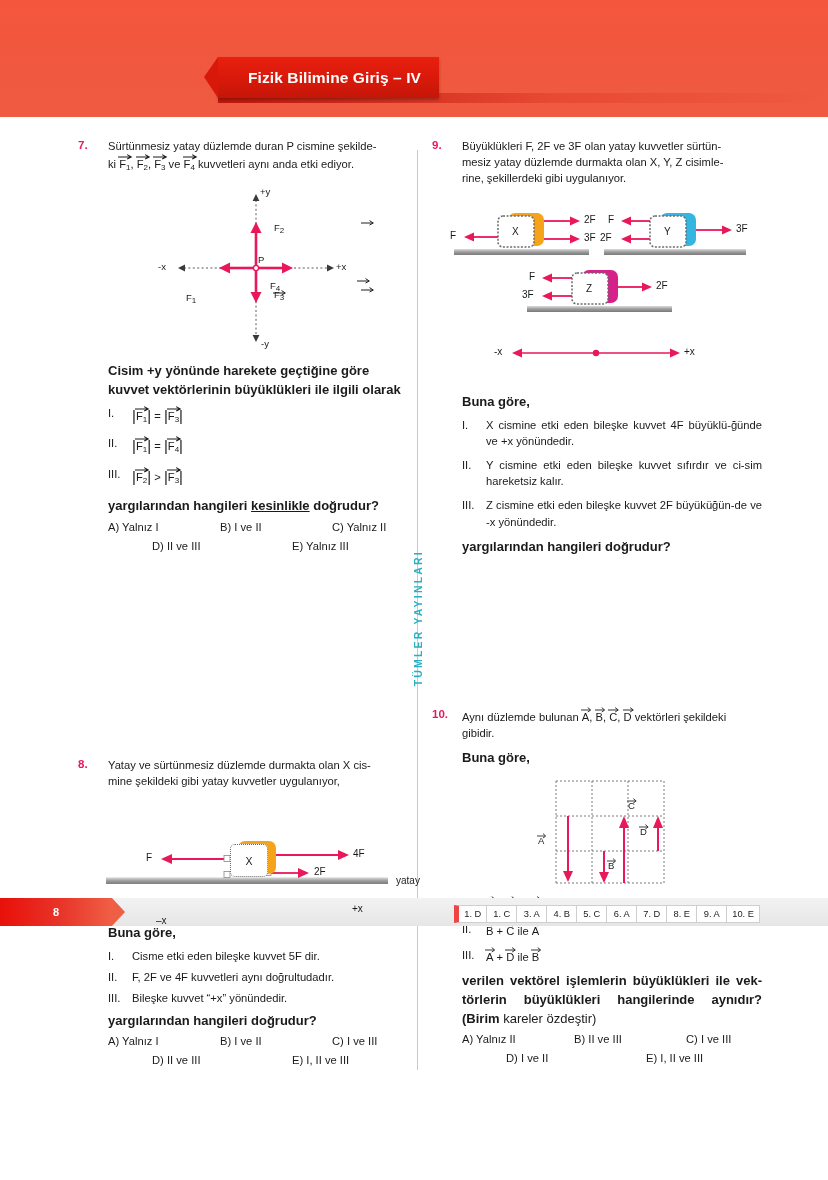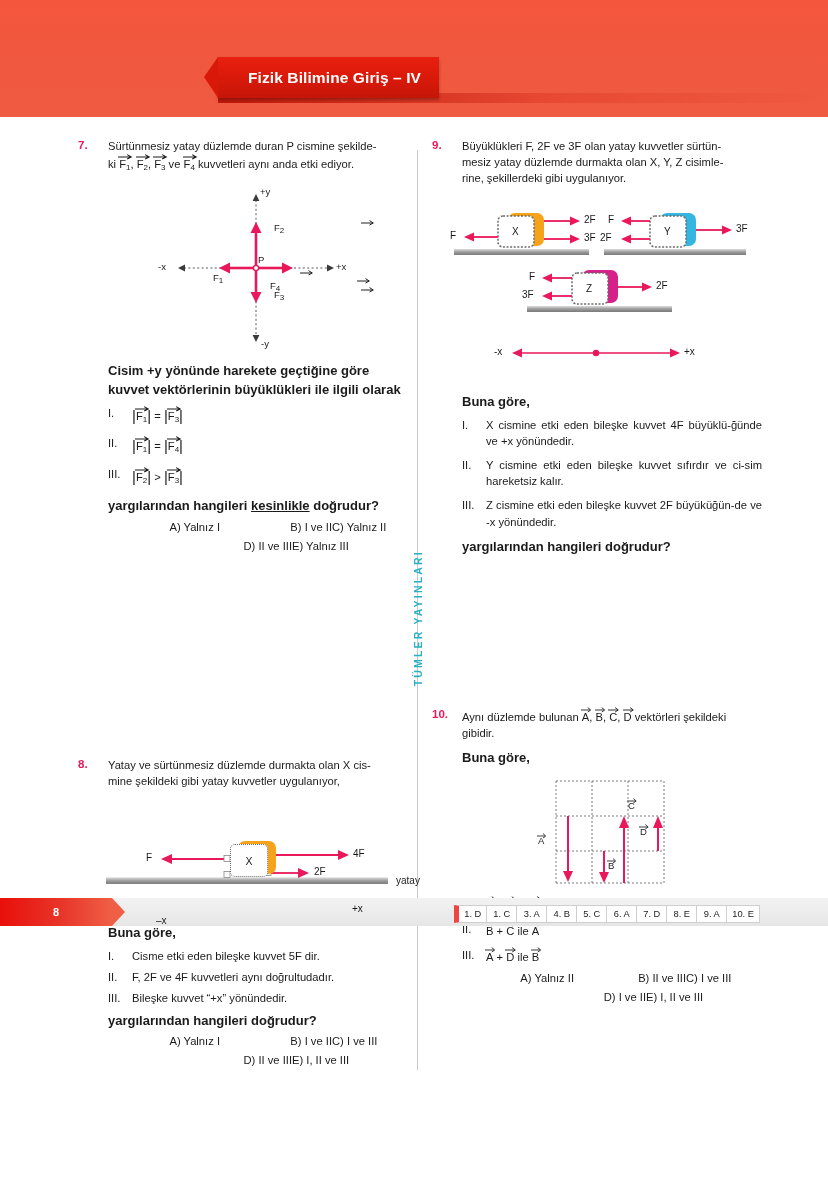--- a/index.html
+++ b/index.html
@@ -70,21 +70,21 @@
   .indent { padding-left: 30px; }
   .prompt { font-weight: bold; font-size: 13px; line-height: 1.45; margin: 8px 0 5px; }
   .prompt u { text-decoration: underline; }
 
   .roman-list { font-size: 11.2px; line-height: 1.45; }
   .roman-row { display: flex; margin-bottom: 5px; }
   .roman-lbl { width: 24px; flex: 0 0 24px; }
   .roman-txt { flex: 1; text-align: justify; }
 
   
-  .opts { font-size: 11.2px; margin-top: 0; text-align: right; }
+  .opts { font-size: 11.2px; margin-top: 0; }
   .opt-row1 { display:flex; }
   .opt-row2 { display:flex; padding-left: 44px; margin-top: 7px; }
   .opt-row1 > div:nth-child(1) { width: 112px; }
   .opt-row1 > div:nth-child(2) { width: 112px; }
   .opt-row2 > div:nth-child(1) { width: 140px; }
 
   
   .vec { position: relative; display: inline-block; padding-top: 2px; }
   .vec .vbar {
     position: absolute; left: -1px; right: -2px; top: -1px; height: 6px;
@@ -232,21 +232,21 @@
                 </svg>
               </span>F<span class="vsub">2</span></span>
         </div>
         <div class="lbl" style="left:196px; top:105px;">
           <span class="vec"><span class="vbar">
                 <svg viewBox="0 0 14 6" preserveAspectRatio="none">
                   <path d="M0 4 H12 M9 1.6 L13 4 L9 6" fill="none" stroke="#1a1a1a" stroke-width="1"></path>
                 </svg>
               </span>F<span class="vsub">3</span></span>
         </div>
-        <div class="lbl" style="left:108px; top:88px;margin-left:27px;">
+        <div class="lbl" style="left:108px; top:108px;">
           <span class="vec"><span class="vbar">
                 <svg viewBox="0 0 14 6" preserveAspectRatio="none">
                   <path d="M0 4 H12 M9 1.6 L13 4 L9 6" fill="none" stroke="#1a1a1a" stroke-width="1"></path>
                 </svg>
               </span>F<span class="vsub">1</span></span>
         </div>
         <div class="lbl" style="left:192px; top:96px;">
           <span class="vec"><span class="vbar">
                 <svg viewBox="0 0 14 6" preserveAspectRatio="none">
                   <path d="M0 4 H12 M9 1.6 L13 4 L9 6" fill="none" stroke="#1a1a1a" stroke-width="1"></path>
@@ -664,20 +664,25 @@
               <span>ile</span>
               <span class="vec"><span class="vbar">
                     <svg viewBox="0 0 14 6" preserveAspectRatio="none">
                       <path d="M0 4 H12 M9 1.6 L13 4 L9 6" fill="none" stroke="#1a1a1a" stroke-width="1"></path>
                     </svg>
                   </span><span>B</span></span>
             </div>
           </div>
         </div>
 
+        <div class="prompt" style="margin-top:6px; text-align:justify;">
+          <span>verilen vektörel işlemlerin büyüklükleri ile vek-</span>
+          <span>törlerin büyüklükleri hangilerinde aynıdır? (Birim</span>
+          <span style="font-weight:normal;">kareler özdeştir)</span>
+        </div>
 
         <div class="opts">
           <div class="opt-row1">
             <div>A) Yalnız II</div>
             <div>B) II ve III</div>
             <div>C) I ve III</div>
           </div>
           <div class="opt-row2">
             <div>D) I ve II</div>
             <div>E) I, II ve III</div>

